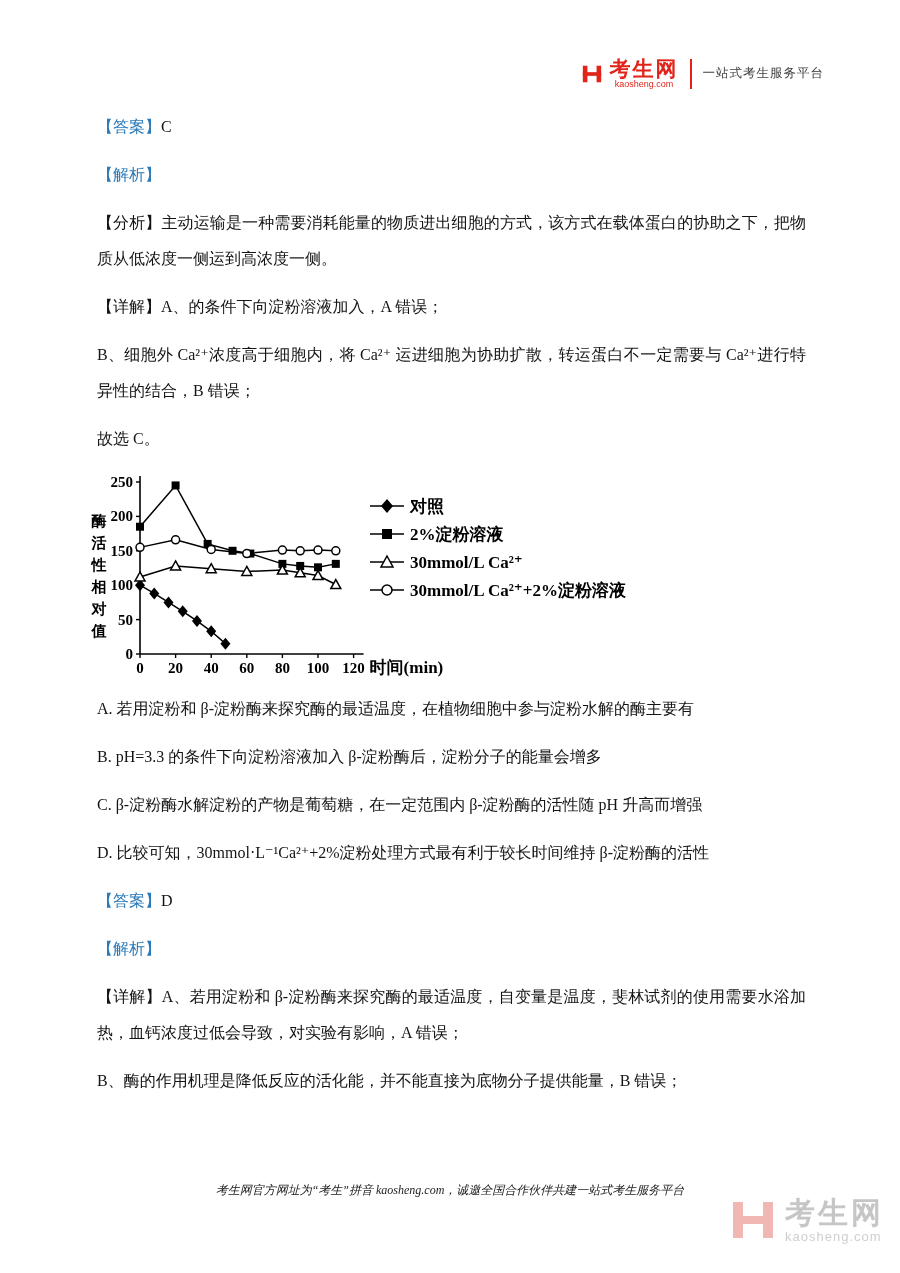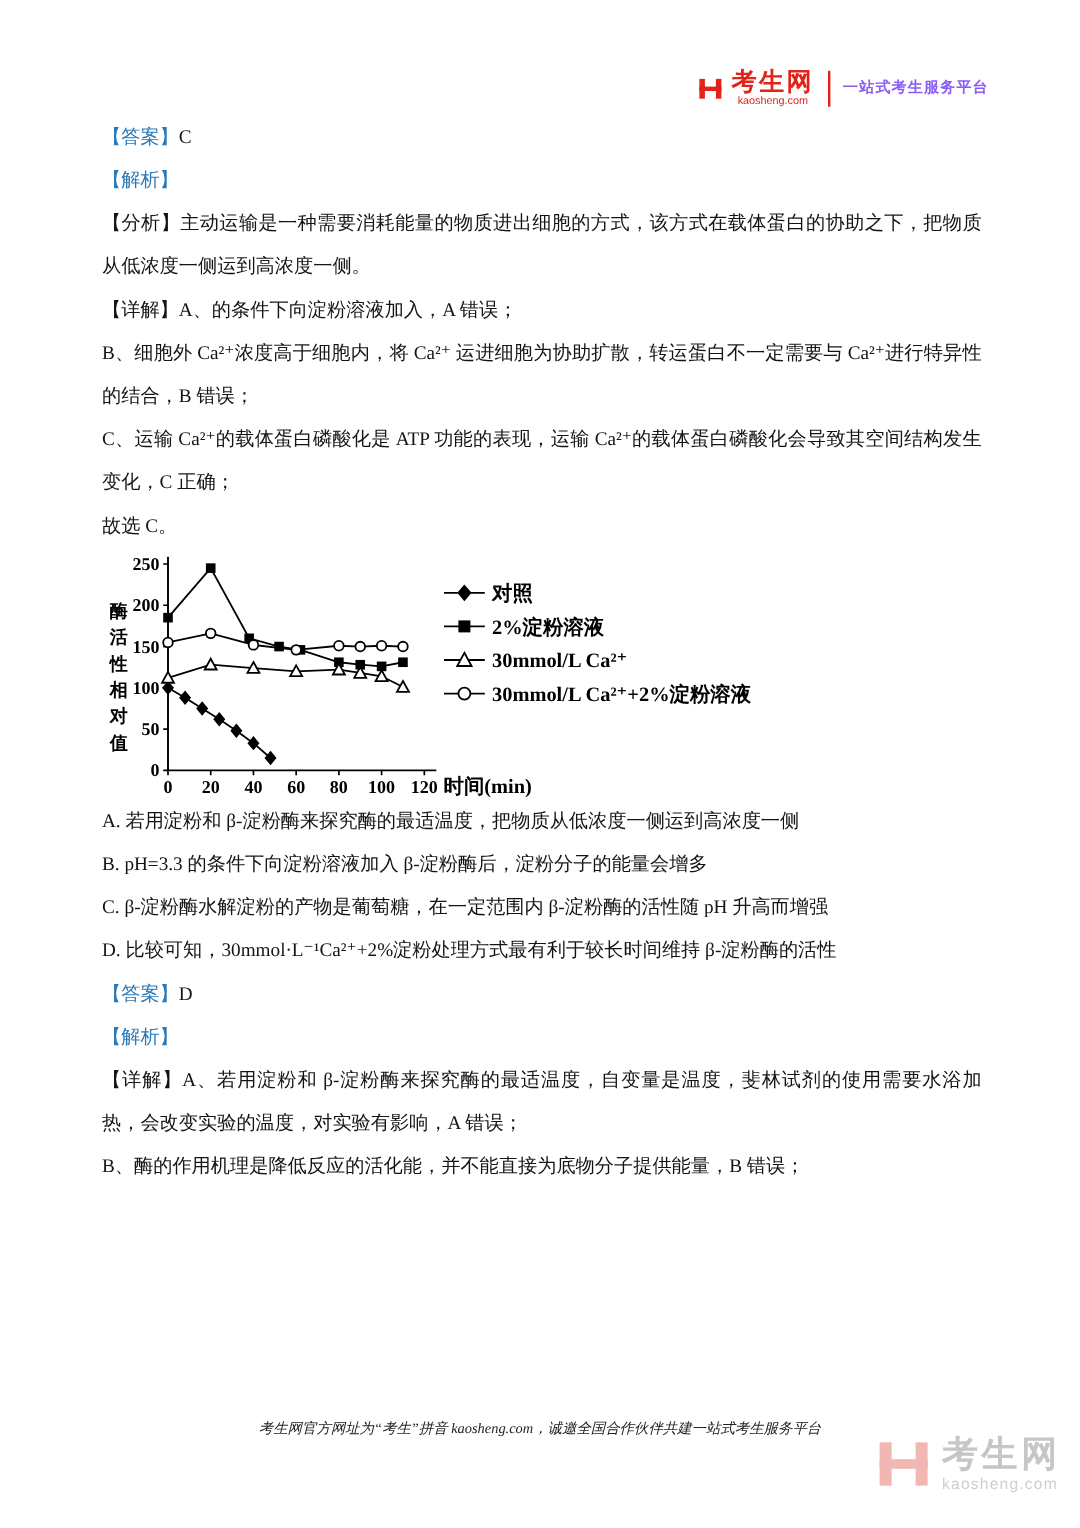--- a/index.html
+++ b/index.html
@@ -8,25 +8,25 @@
   .page{position:relative;width:900px;height:1273px;overflow:hidden;background:#fff}
 
   
   .header{position:absolute;top:58px;right:76px}
   .logo{display:flex;align-items:center;gap:7px}
   .logo-icon{width:22px;height:22px;fill:#e2231a}
   .logo-textcol{display:flex;flex-direction:column;align-items:center}
   .logo-brand{font-size:21px;font-weight:700;color:#e2231a;font-family:"Liberation Sans",sans-serif;line-height:1.05;letter-spacing:2px}
   .logo-domain{font-size:9px;color:#e2231a;font-family:"Liberation Sans",sans-serif;line-height:1.1}
   .logo-divider{width:2px;height:30px;background:#e2231a;margin:0 4px}
-  .logo-tagline{font-size:12.5px;color:#8b5cf6;font-weight:700;letter-spacing:1px}
+  .logo-tagline{font-size:12.5px;color:#404040;font-weight:400;letter-spacing:1px}
 
   
   .main{position:absolute;top:97px;left:85px;width:733px;font-size:16px;line-height:36px;text-align:justify}
-  .main p{margin:0}
+  .main p{margin:12px}
   .blue{color:#2a79b8}
 
   
   .figure{width:600px;height:210px;margin:0;position:relative}
   .figure svg{display:block;font-family:"Liberation Serif","DejaVu Serif",serif}
 
   
   .footer{position:absolute;top:1182px;left:0;width:900px;text-align:center;font-style:italic;font-size:12px;color:#222}
 
   
@@ -56,21 +56,20 @@
       <span class="logo-tagline">一站式考生服务平台</span>
     </div>
   </div>
 
   <div class="main">
     <p><span class="blue">【答案】</span><span>C</span></p>
     <p><span class="blue">【解析】</span></p>
     <p>【分析】主动运输是一种需要消耗能量的物质进出细胞的方式，该方式在载体蛋白的协助之下，把物质从低浓度一侧运到高浓度一侧。</p>
     <p>【详解】A、的条件下向淀粉溶液加入，A 错误；</p>
     <p>B、细胞外 Ca²⁺浓度高于细胞内，将 Ca²⁺ 运进细胞为协助扩散，转运蛋白不一定需要与 Ca²⁺进行特异性的结合，B 错误；</p>
-    <p>C、运输 Ca²⁺的载体蛋白磷酸化是 ATP 功能的表现，运输 Ca²⁺的载体蛋白磷酸化会导致其空间结构发生变化，C 正确；</p>
     <p>故选 C。</p>
 
 
     <figure class="figure">
       <svg id="chart-svg" width="600" height="210" viewBox="0 0 600 210">
           <line x1="55" y1="7" x2="55" y2="185" stroke="#000" stroke-width="1.6"></line>
           <line x1="55" y1="185" x2="278.6" y2="185" stroke="#000" stroke-width="1.6"></line>
           <line x1="55" y1="185" x2="55" y2="189" stroke="#000" stroke-width="1.4"></line>
           <text x="55" y="204" text-anchor="middle" font-size="15" font-weight="600">0</text>
           <line x1="90.6" y1="185" x2="90.6" y2="189" stroke="#000" stroke-width="1.4"></line>
@@ -148,28 +147,28 @@
           <circle cx="197.4" cy="81.11200000000001" r="4" fill="#fff" stroke="#000" stroke-width="1.5"></circle>
           <circle cx="215.2" cy="81.80000000000001" r="4" fill="#fff" stroke="#000" stroke-width="1.5"></circle>
           <circle cx="233" cy="81.11200000000001" r="4" fill="#fff" stroke="#000" stroke-width="1.5"></circle>
           <circle cx="250.8" cy="81.80000000000001" r="4" fill="#fff" stroke="#000" stroke-width="1.5"></circle>
           <line x1="285" y1="121" x2="319" y2="121" stroke="#000" stroke-width="1.5"></line>
           <circle cx="302" cy="121" r="5" fill="#fff" stroke="#000" stroke-width="1.5"></circle>
           <text x="325" y="127" font-size="17" font-weight="700">30mmol/L Ca²⁺+2%淀粉溶液</text>
         </svg>
     </figure>
 
-    <p>A. 若用淀粉和 β-淀粉酶来探究酶的最适温度，把物质从低浓度一侧运到高浓度一侧</p>
+    <p>A. 若用淀粉和 β-淀粉酶来探究酶的最适温度，在植物细胞中参与淀粉水解的酶主要有</p>
     <p>B. pH=3.3 的条件下向淀粉溶液加入 β-淀粉酶后，淀粉分子的能量会增多</p>
     <p>C. β-淀粉酶水解淀粉的产物是葡萄糖，在一定范围内 β-淀粉酶的活性随 pH 升高而增强</p>
     <p>D. 比较可知，30mmol·L⁻¹Ca²⁺+2%淀粉处理方式最有利于较长时间维持 β-淀粉酶的活性</p>
 
     <p><span class="blue">【答案】</span><span>D</span></p>
     <p><span class="blue">【解析】</span></p>
-    <p>【详解】A、若用淀粉和 β-淀粉酶来探究酶的最适温度，自变量是温度，斐林试剂的使用需要水浴加热，会改变实验的温度，对实验有影响，A 错误；</p>
+    <p>【详解】A、若用淀粉和 β-淀粉酶来探究酶的最适温度，自变量是温度，斐林试剂的使用需要水浴加热，血钙浓度过低会导致，对实验有影响，A 错误；</p>
     <p>B、酶的作用机理是降低反应的活化能，并不能直接为底物分子提供能量，B 错误；</p>
   </div>
 
   <div class="footer">
     <span>考生网官方网址为“考生”拼音 kaosheng.com，诚邀全国合作伙伴共建一站式考生服务平台</span>
   </div>
 
   <div class="watermark">
     <svg class="wm-icon" viewBox="0 0 24 24">
       <rect x="2" y="3" width="5" height="18"></rect>

